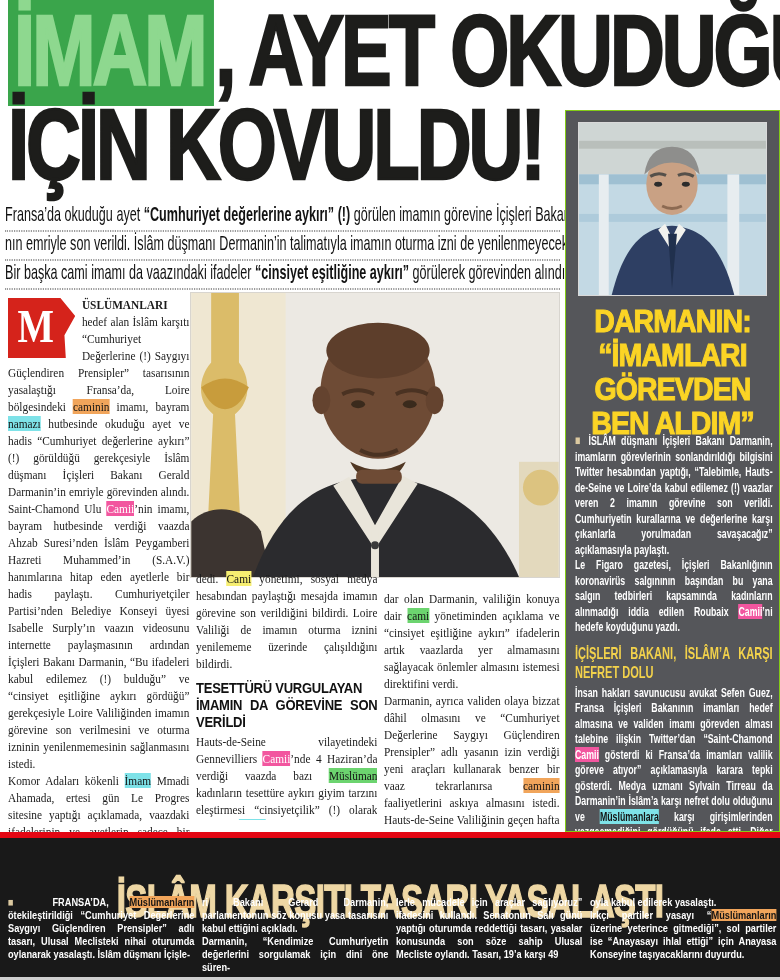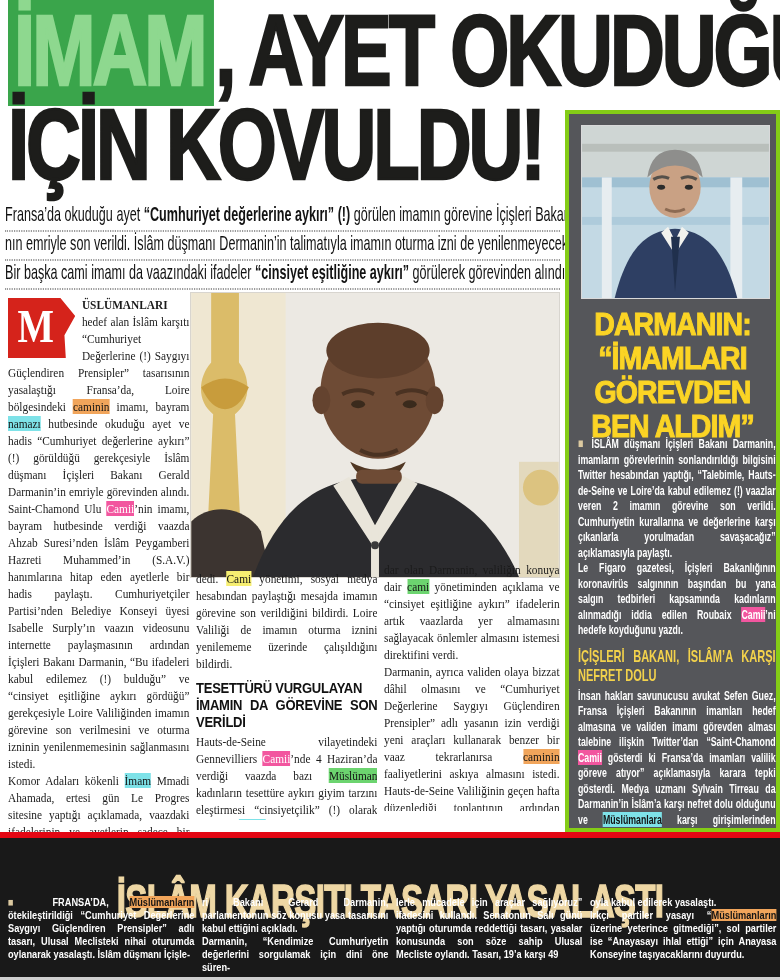--- a/index.html
+++ b/index.html
@@ -19,21 +19,21 @@
   .sf{position:absolute;left:5px;width:925px;height:29px;line-height:26px;white-space:nowrap;
       font-size:21px;font-weight:400;color:#121212;border-bottom:2px dotted #9a9a9a;
       transform:scaleX(0.60);transform-origin:0 0;}
   .sf1{top:201px;} .sf2{top:230px;} .sf3{top:259px;}
   .sf .b{font-weight:700;}
 
   
   .col{position:absolute;overflow:hidden;}
   .col1{left:8px;top:296px;width:182px;height:536px;}
   .col2{left:196px;top:570px;width:181px;height:250px;}
-  .col3{left:384px;top:561px;width:176px;height:250px;}
+  .col3{left:384px;top:590px;width:176px;height:250px;}
   .cond{transform:scaleX(0.84);transform-origin:0 0;}
   .col1 .cond,.col2 .cond{width:216px;}
   .col3 .cond{width:209px;}
   .body-text{font-family:"Liberation Serif","DejaVu Serif",serif;font-size:13.5px;
              line-height:17px;text-align:justify;color:#1b1b1b;}
   .body-text p{margin:0;}
   .body-sub{font-family:"Liberation Sans",sans-serif;font-weight:700;font-size:15.5px;
             line-height:17px;margin:7px 0 3px 0;color:#111;letter-spacing:-0.3px;white-space:pre-line;}
 
   
@@ -52,21 +52,21 @@
   .b{font-weight:700;}
   .bullet{color:#dcc9a0;}
 
   
   .photo-main{position:absolute;left:190px;top:292px;width:370px;height:286px;
               border:1px solid #d8d5cf;box-sizing:border-box;background:#eceae6;}
   .photo-main svg{display:block;width:100%;height:100%;}
 
   
   .sidebar{position:absolute;left:565px;top:110px;width:215px;height:722px;
-           background:#55565a;overflow:hidden;border:4px solid #84cc16;box-sizing:border-box;padding-left:12px;}
+           background:#55565a;overflow:hidden;border:1px solid #84cc16;box-sizing:border-box;padding-left:12px;}
   .side-photo{position:absolute;left:12px;top:11px;width:189px;height:174px;
               background:#bcd6e4;border:1px solid #d9d9d9;box-sizing:border-box;}
   .side-photo svg{display:block;width:100%;height:100%;}
   .side-head{position:absolute;top:194px;left:0;width:100%;text-align:center;color:#fbd425;
              font-weight:800;font-size:31px;line-height:34px;letter-spacing:-1px;
              -webkit-text-stroke:1px #fbd425;transform:scaleX(0.92);transform-origin:50% 0;}
   .side-body{position:absolute;left:9px;top:322px;width:304px;transform:scaleX(0.65);
              transform-origin:0 0;color:#ffffff;font-weight:700;font-size:13.5px;
              line-height:15.5px;text-align:justify;letter-spacing:0;}
   .side-body p{margin:0;}

